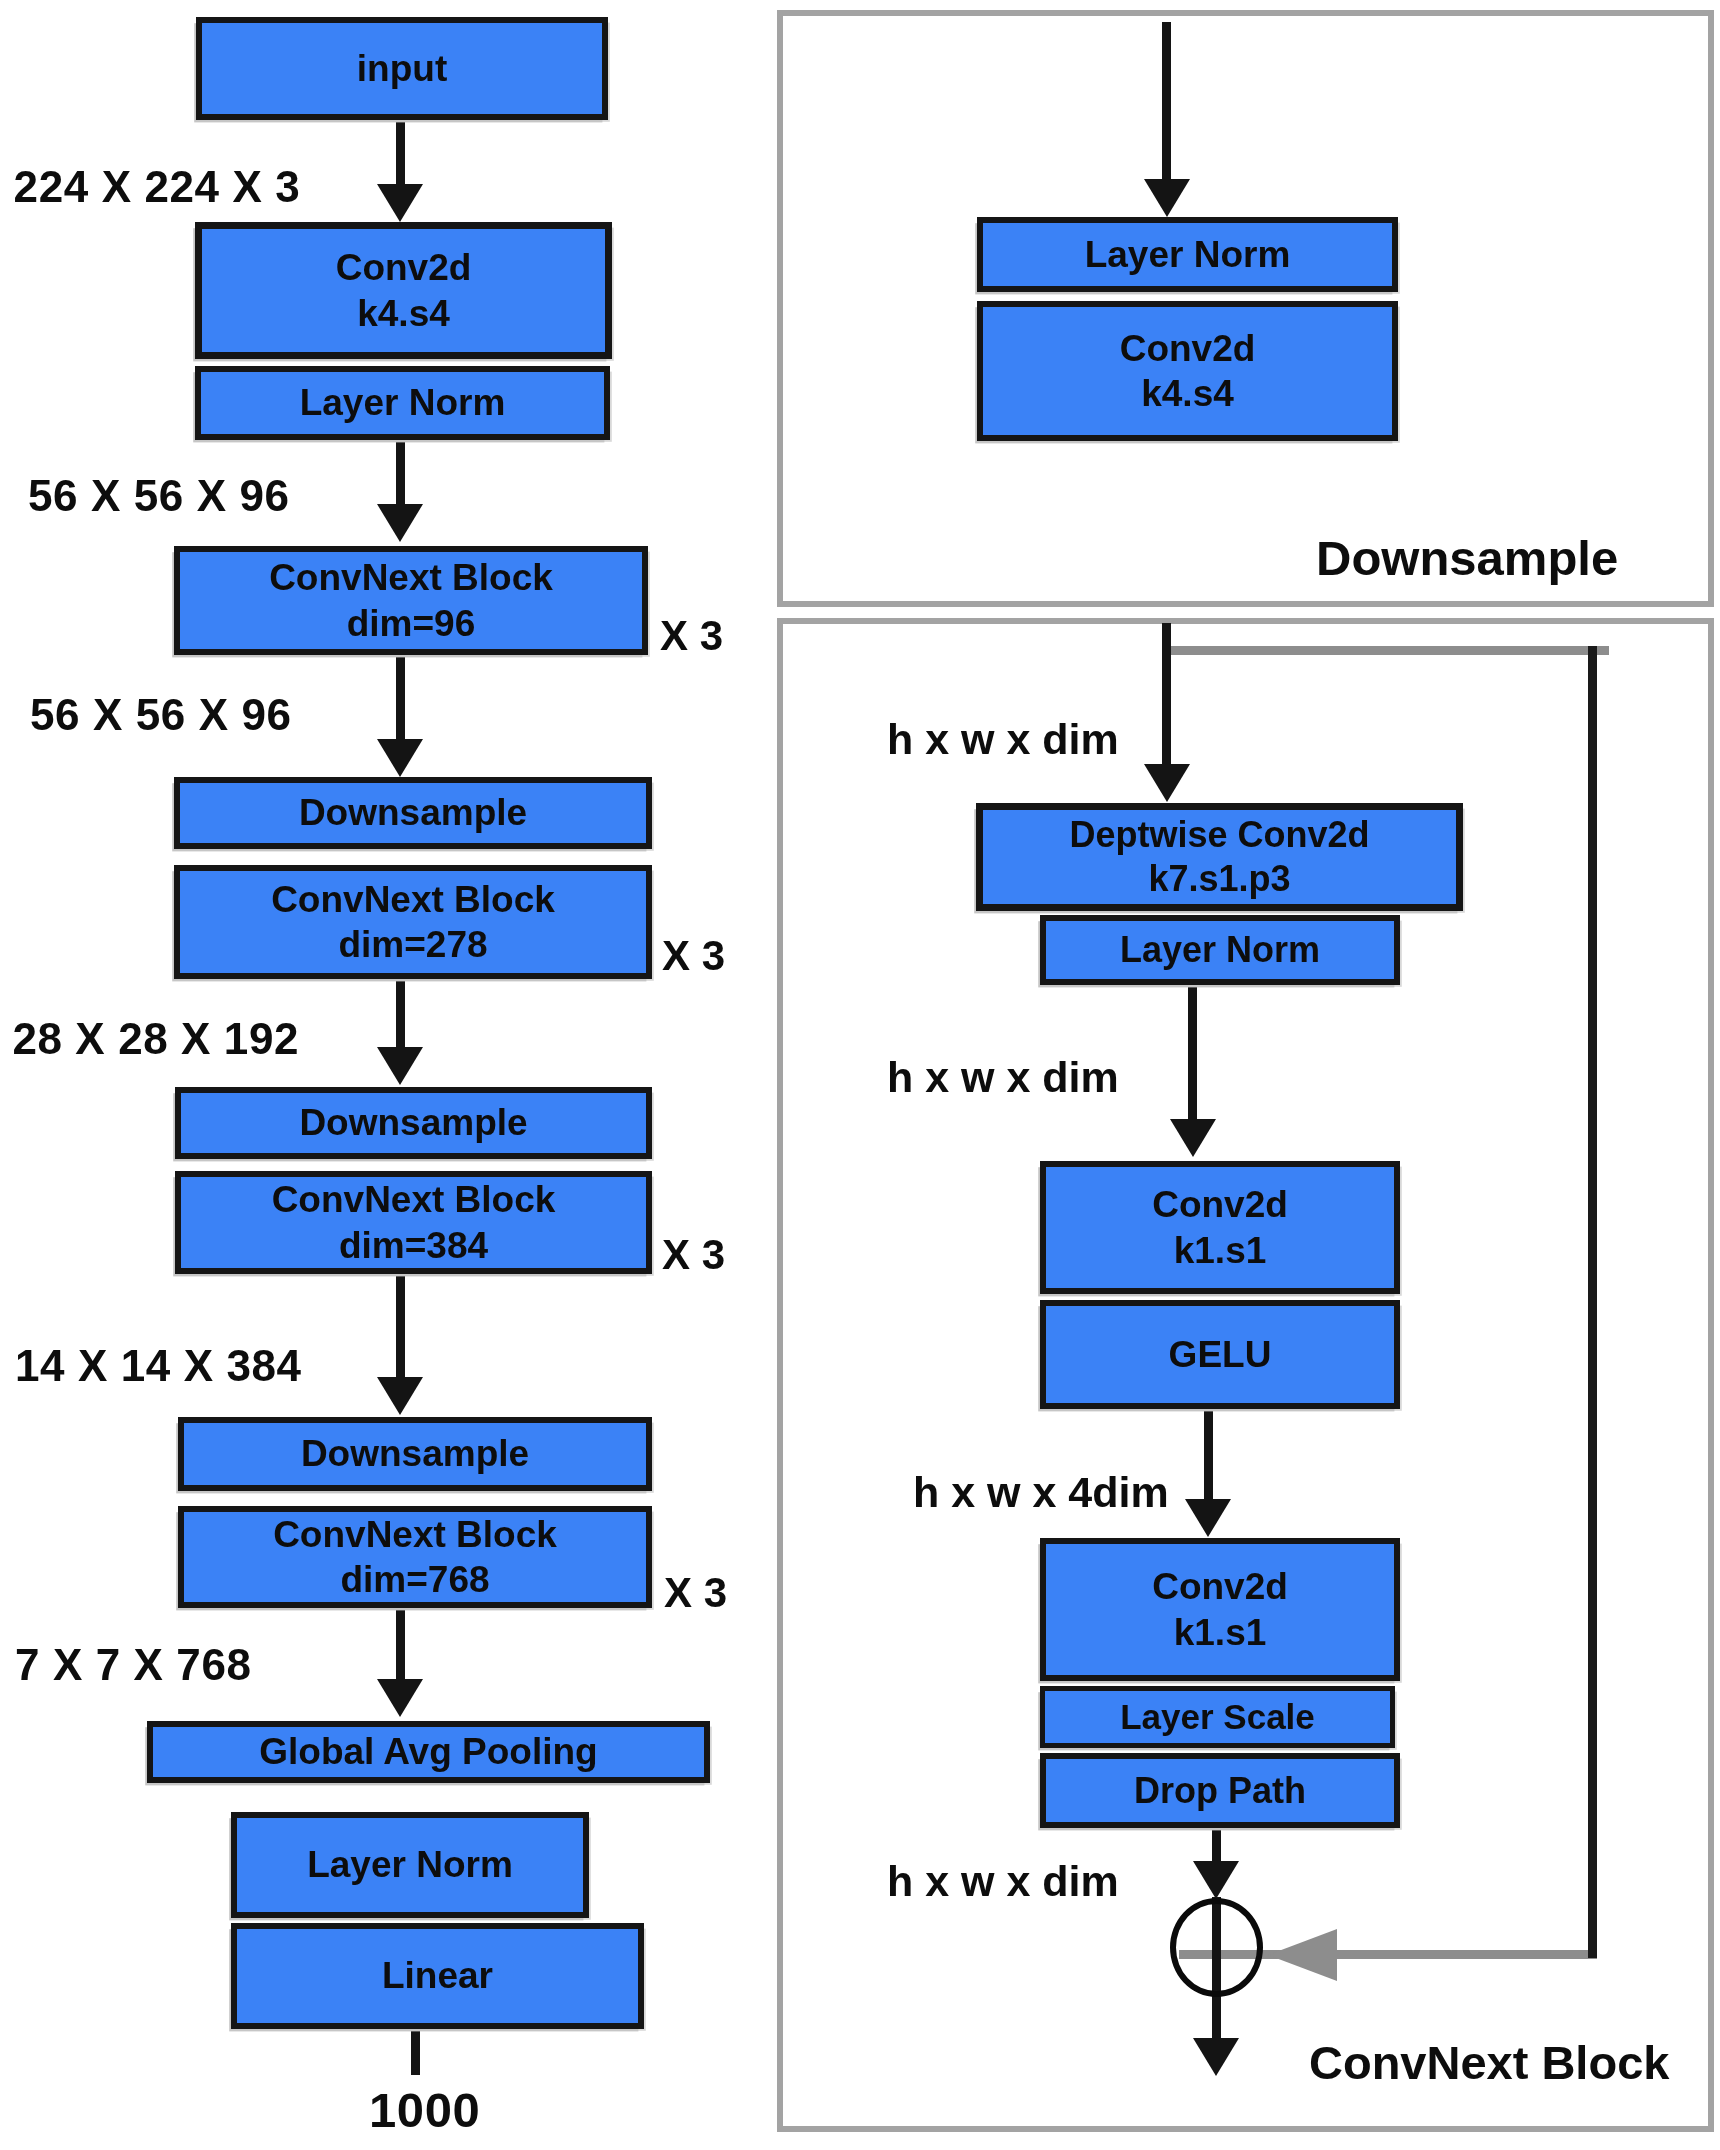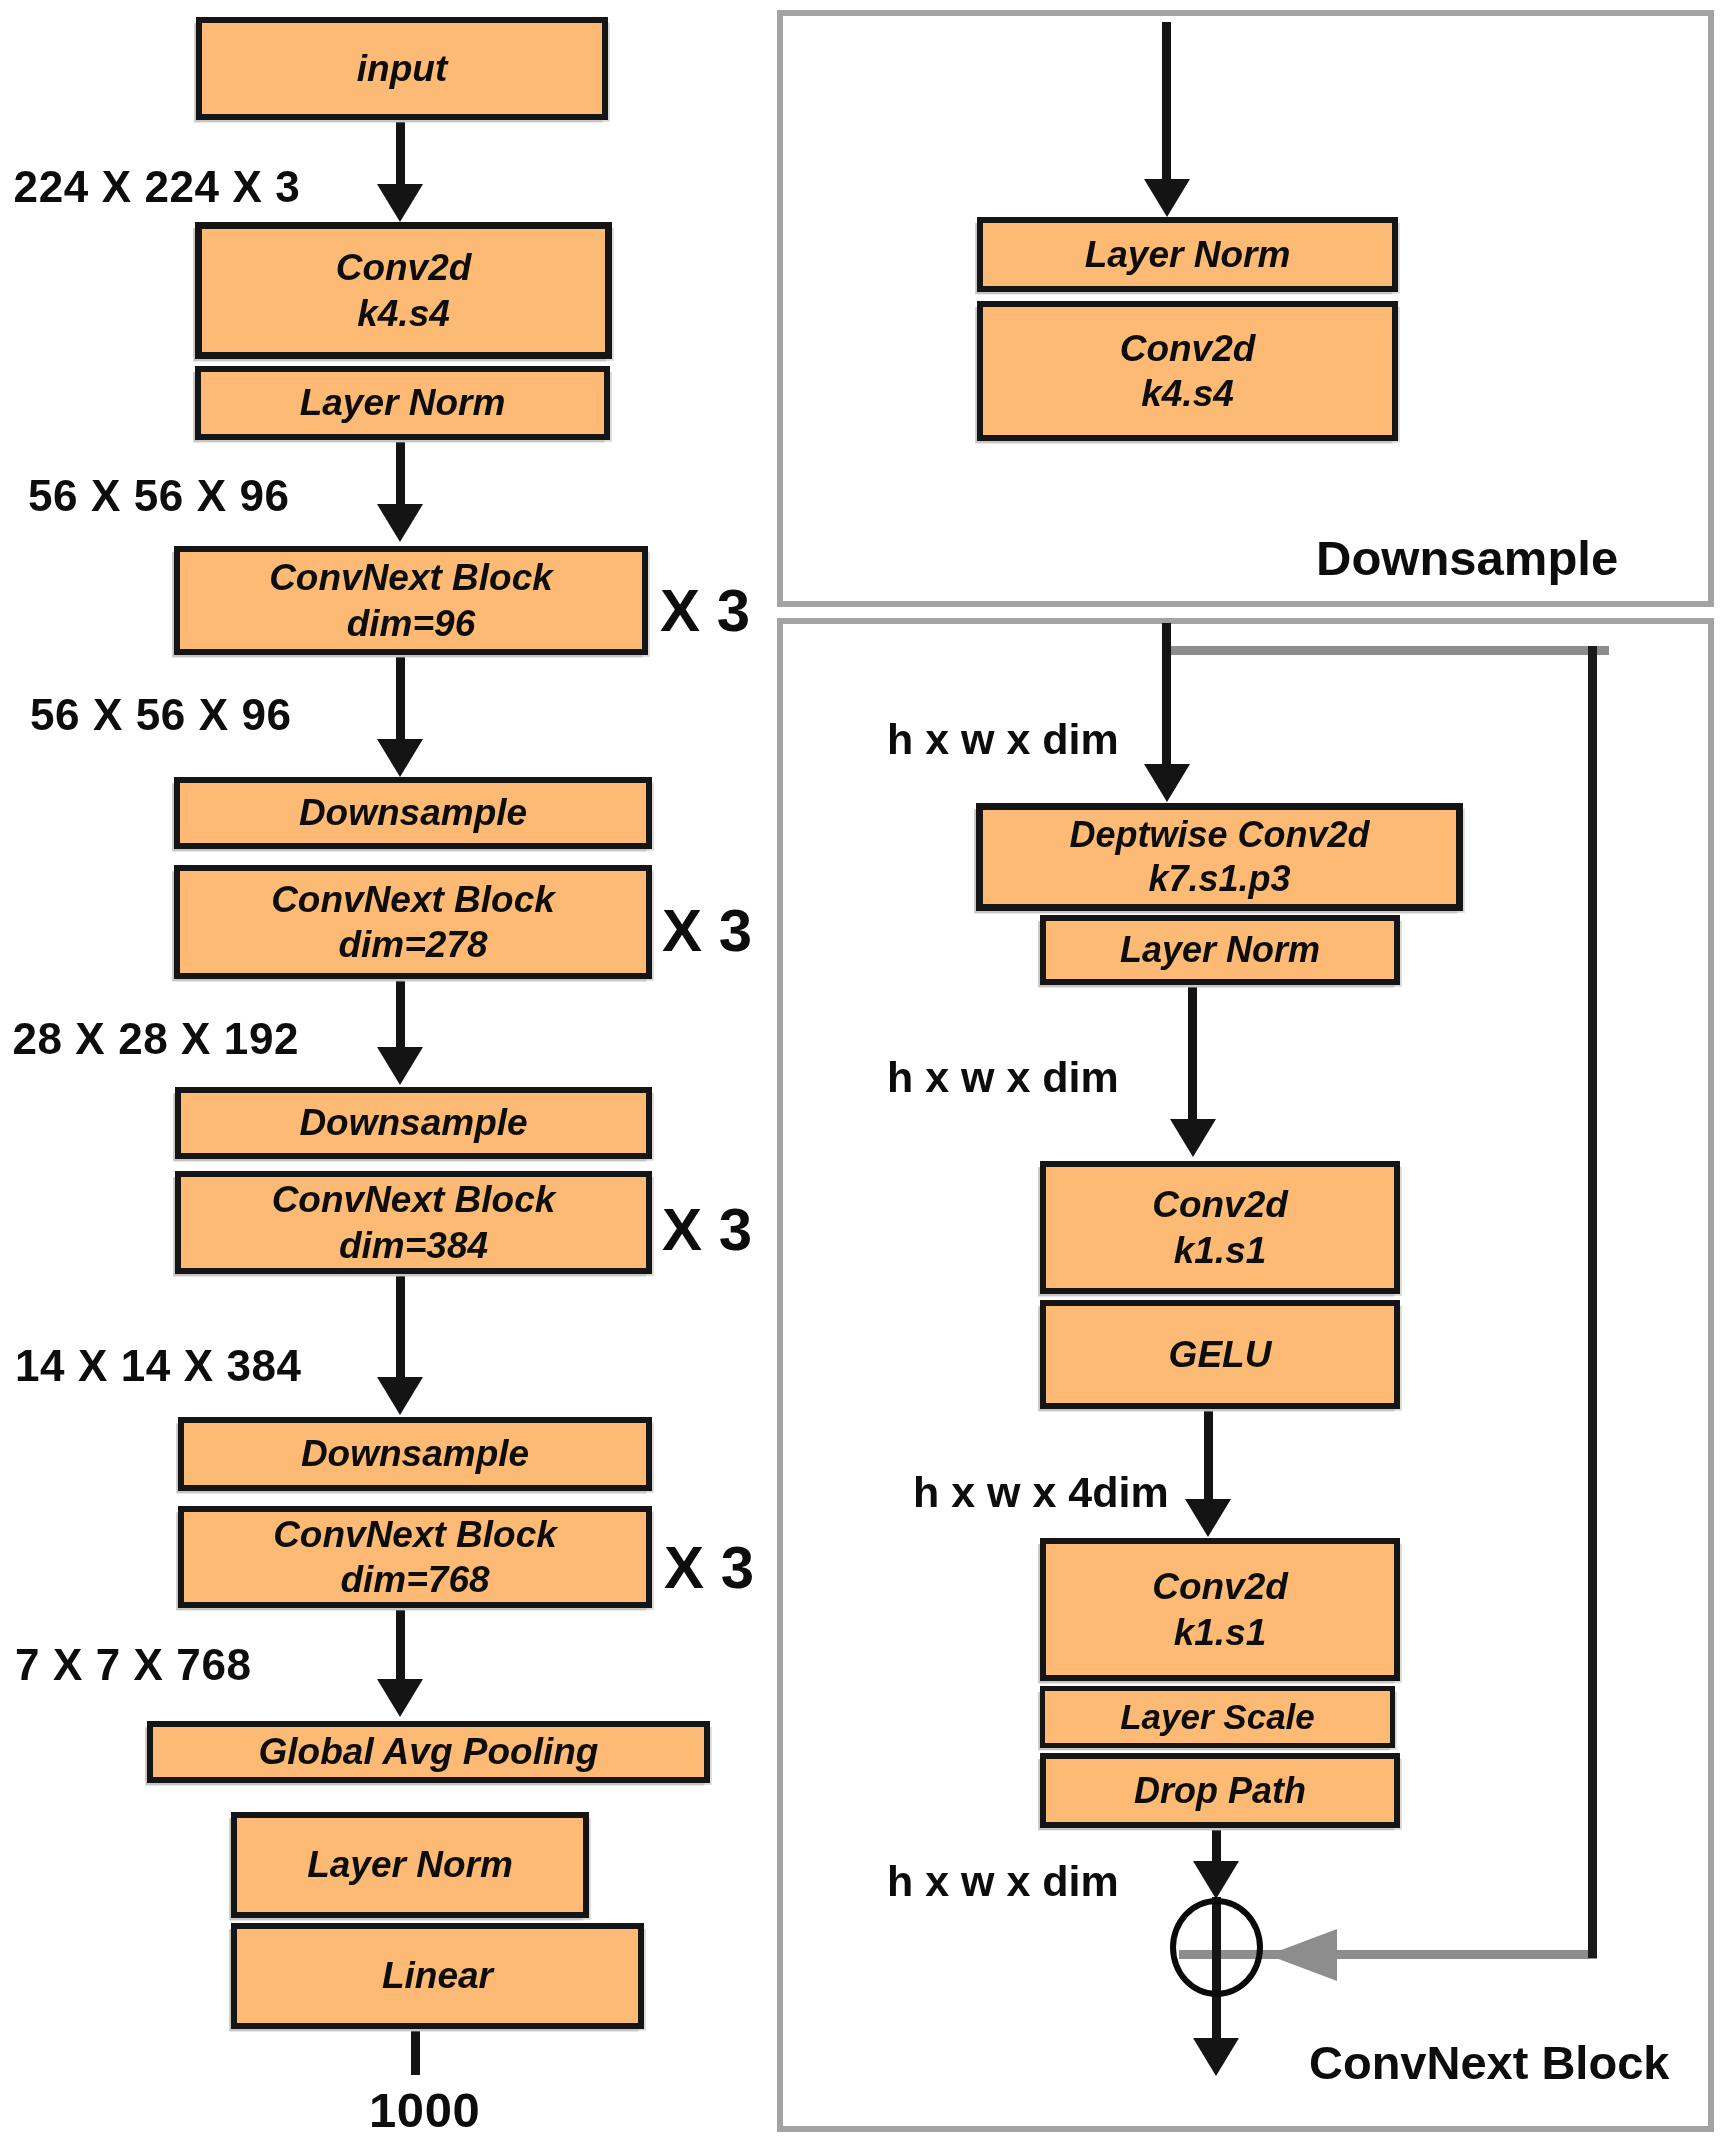--- a/index.html
+++ b/index.html
@@ -7,42 +7,41 @@
     position:relative;
     width:1720px;height:2151px;
     background:#ffffff;
     font-family:"Liberation Sans","DejaVu Sans",sans-serif;
     color:#0d0d0d;
     overflow:hidden;
   }
   *{box-sizing:border-box;}
   .box{
     position:absolute;
-    background:#fdba74;
+    background:#3b82f6;
     border:6.2px solid #151515;
     display:flex;flex-direction:column;
     align-items:center;justify-content:center;
     font-weight:bold;text-align:center;
     font-size:37px;line-height:1.22;
     box-shadow:-3.7px 4.3px 0 -1.9px #c6c6c6, 3.7px 3.7px 0 -1.9px #d9d9d9;
     z-index:3;
-    font-style:italic;
   }
   .box.heavy{border-width:7.4px;}
   .box .l{display:block;white-space:nowrap;}
   .dim{
     position:absolute;font-weight:bold;font-size:44px;
     white-space:nowrap;letter-spacing:0.6px;z-index:4;
   }
   .hxw{
     position:absolute;font-weight:bold;font-size:43px;
     white-space:nowrap;z-index:4;text-align:right;
   }
   .x3{
-    position:absolute;font-weight:bold;font-size:60px;white-space:nowrap;z-index:4;
+    position:absolute;font-weight:bold;font-size:42px;white-space:nowrap;z-index:4;margin-top:36px;
   }
   .cap{
     position:absolute;font-weight:bold;white-space:nowrap;z-index:4;
   }
   .vl{position:absolute;width:8.6px;background:#141414;z-index:2;}
   .hl{position:absolute;height:9.3px;background:#8d8d8d;z-index:1;}
   .ah-down{
     position:absolute;width:0;height:0;z-index:3;
     border-left:23.5px solid transparent;border-right:23.5px solid transparent;
     border-top:38px solid #141414;

